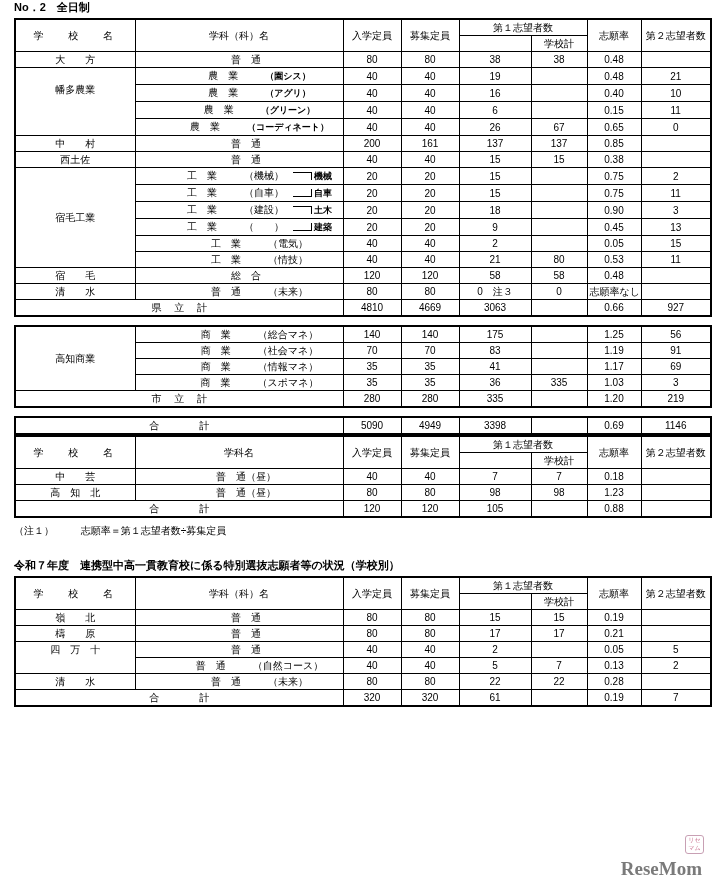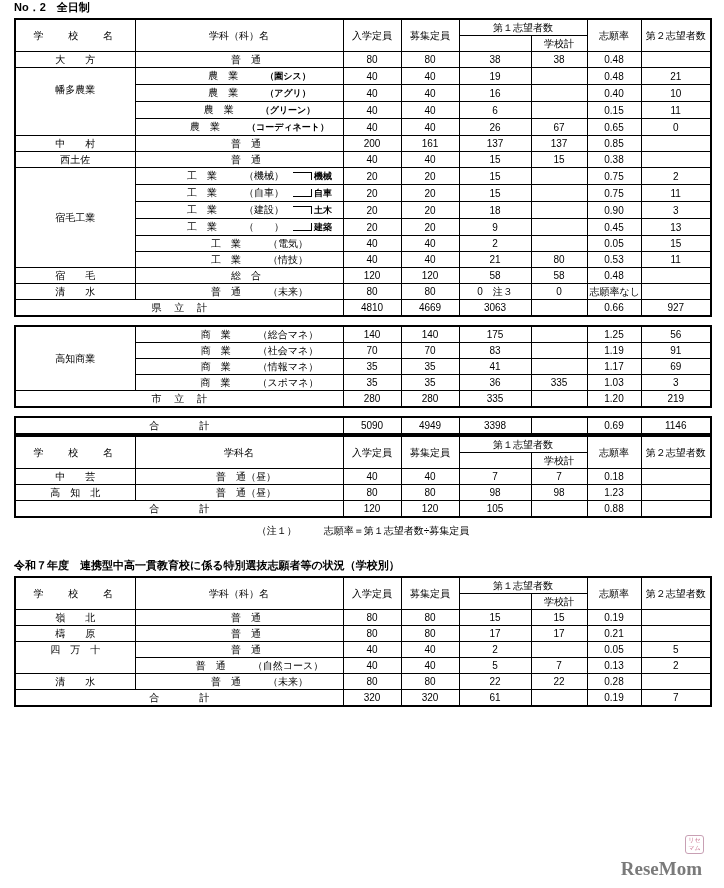--- a/index.html
+++ b/index.html
@@ -25,21 +25,21 @@
   .tbl th{font-size:10px;}
   .outer{border:2px solid #000;}
   .lbl-left{text-align:left;}
   .num{text-align:right;padding-right:4px;}
   .sp-name{letter-spacing:4px;}
   .tiny{font-size:7px;}
   .small9{font-size:9px;font-weight:bold;}
   .bold{font-weight:bold;margin-left:40px;}
   .nb-b{border-bottom:none !important;}
   .noborder{border:none !important;}
-  .note{font-size:10px;margin-left:14px;text-align:center;}
+  .note{font-size:10px;margin-left:14px;}
   .note span.n2{margin-left:24px;}
   .hdr-row th{font-weight:normal;}
   .logo{
     position:absolute;right:10px;bottom:8px;
     font-family:"Liberation Serif","DejaVu Serif",serif;
     font-size:19px;font-weight:bold;color:#7a7a7a;letter-spacing:0px;
   }
   .logo-badge{
     position:absolute;right:8px;bottom:34px;width:17px;height:17px;
     border:1px solid #c8a0b4;border-radius:3px;color:#c8708f;font-size:6px;

